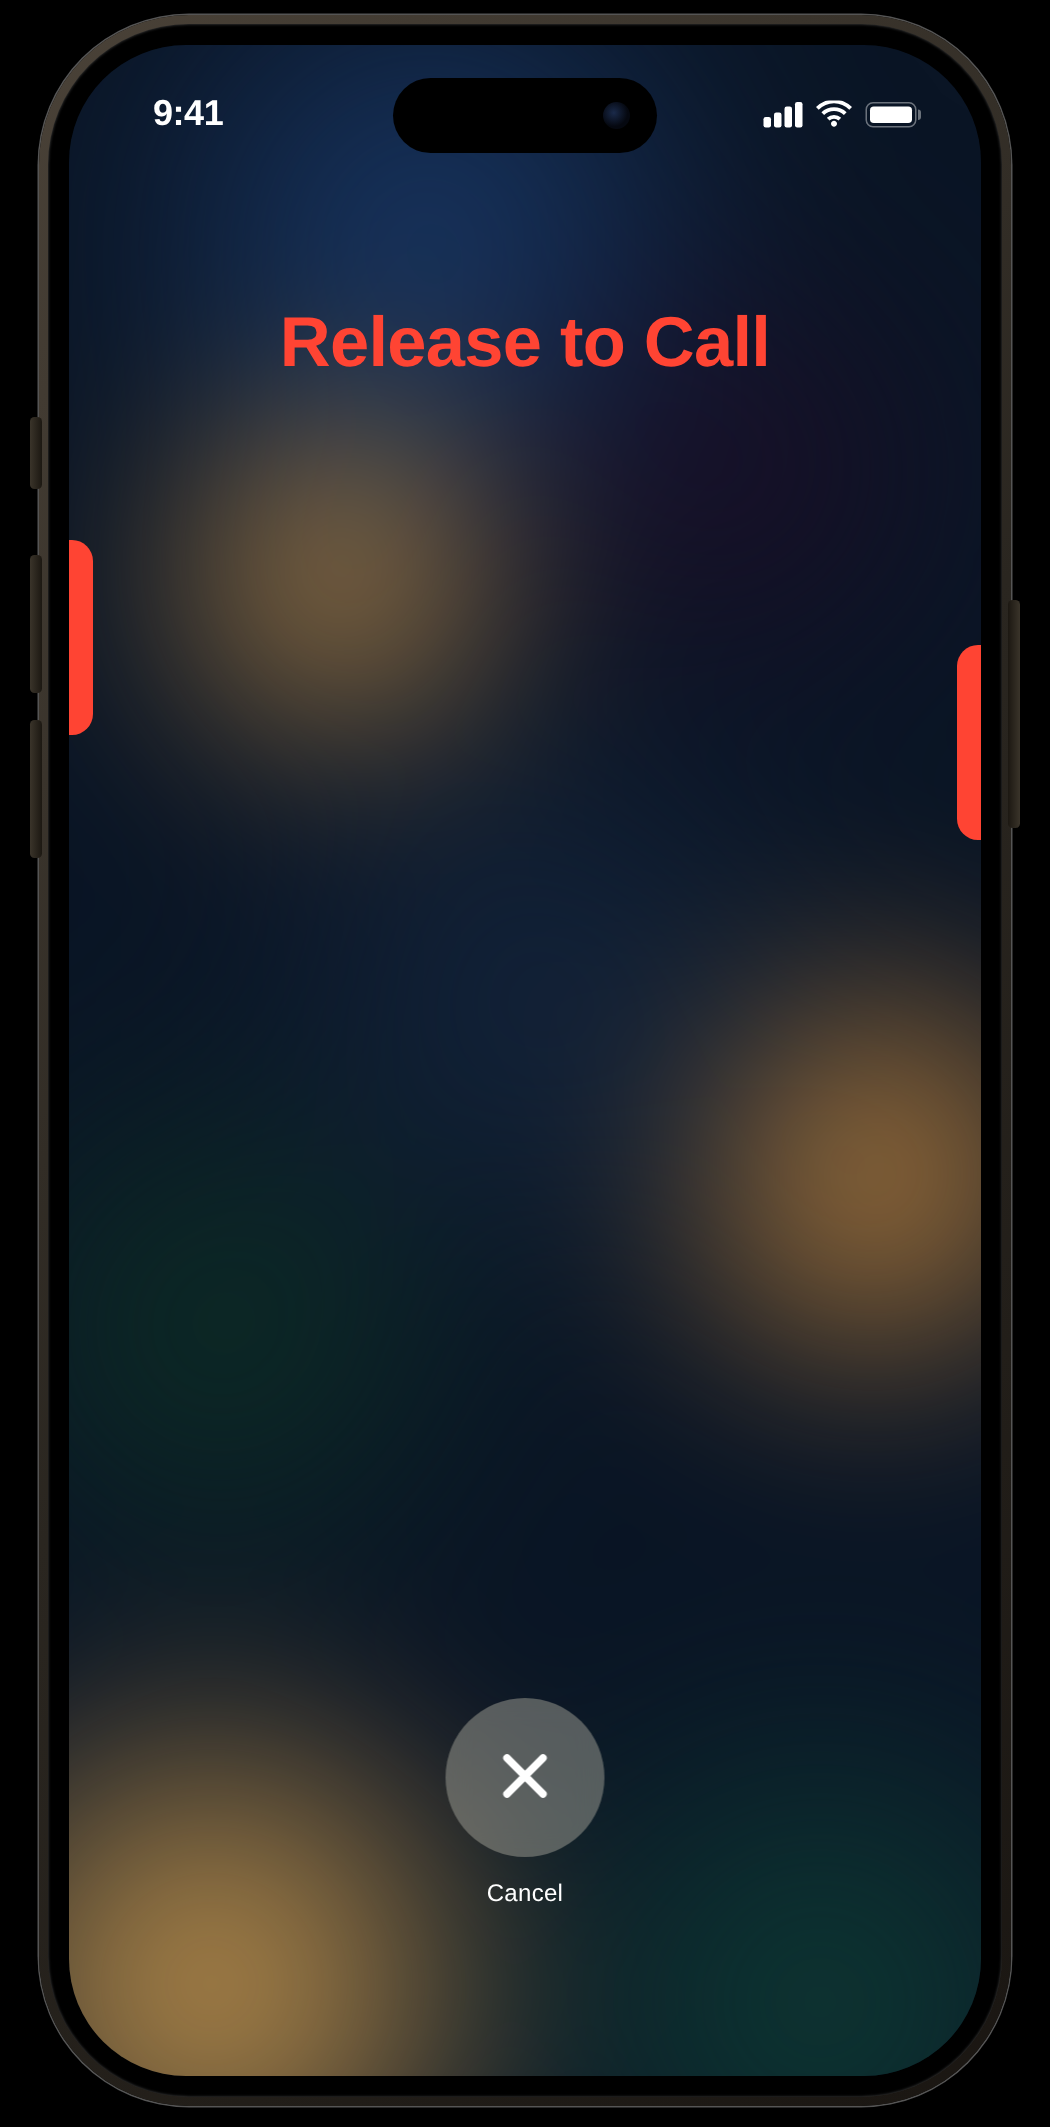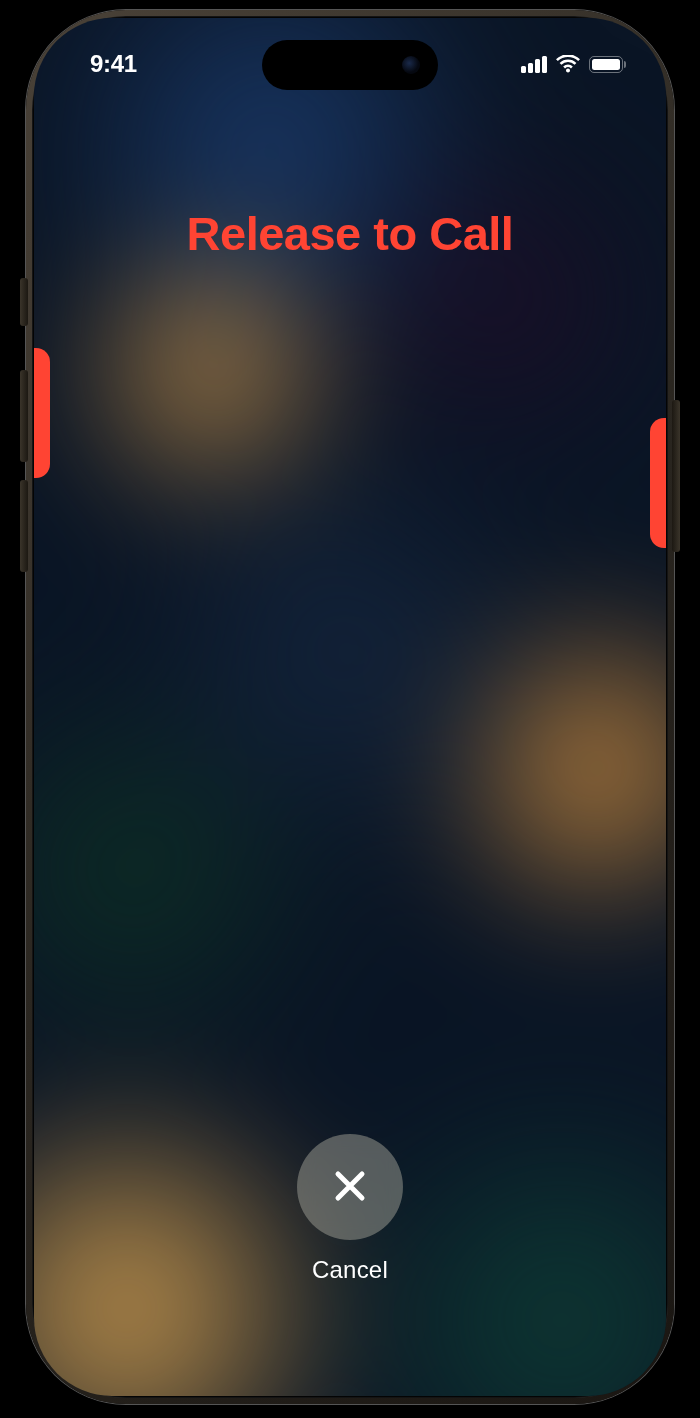--- a/index.html
+++ b/index.html
@@ -24,21 +24,21 @@
       border-radius: 100px;
       background: linear-gradient(135deg, #4a4238 0%, #2a2620 50%, #1a1612 100%);
       padding: 6px;
       box-shadow: 0 0 0 1px #555;
     }
     .phone-inner-frame {
       width: 100%;
       height: 100%;
       border-radius: 94px;
       background: #000;
-      padding: 2px;
+      padding: 14px;
       box-shadow: inset 0 0 2px rgba(255,255,255,0.3);
     }
     .screen {
       position: relative;
       width: 100%;
       height: 100%;
       border-radius: 78px;
       overflow: hidden;
       background: #0a1525;
     }
@@ -154,21 +154,20 @@
       padding: 0 40px;
       text-align: center;
       z-index: 50;
     }
     .title-block .line {
       color: #ff4433;
       font-size: 47px;
       font-weight: 700;
       letter-spacing: -0.5px;
       line-height: 1.18;
-      margin-top: 18px;
     }
     .edge-indicator {
       position: absolute;
       width: 16px;
       height: 130px;
       background: #ff4433;
       z-index: 60;
     }
     .edge-left {
       left: 0;
@@ -202,21 +201,21 @@
       justify-content: center;
       border: none;
       cursor: pointer;
     }
     .cancel-btn svg {
       width: 44px;
       height: 44px;
     }
     .cancel-label {
       color: #fff;
-      font-size: 24px;
+      font-size: 16px;
       font-weight: 400;
       letter-spacing: 0.2px;
     }
     .hw-button {
       position: absolute;
       background: linear-gradient(90deg, #3a342a, #1c1812);
       border-radius: 3px;
       z-index: 200;
     }
     .hw-left-1 { left: 20px; top: 278px; width: 8px; height: 48px; }

